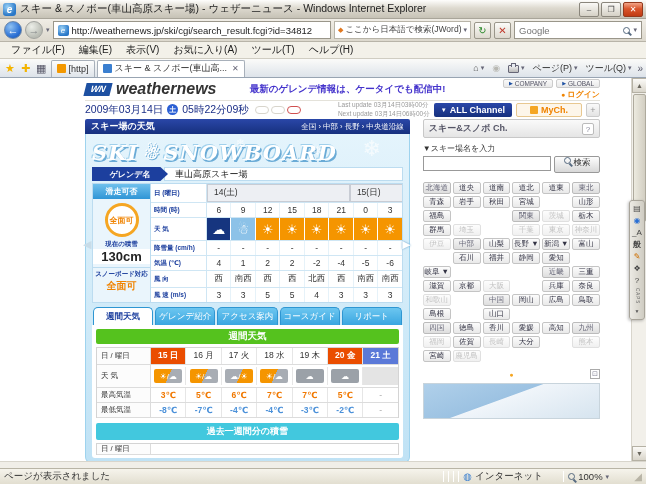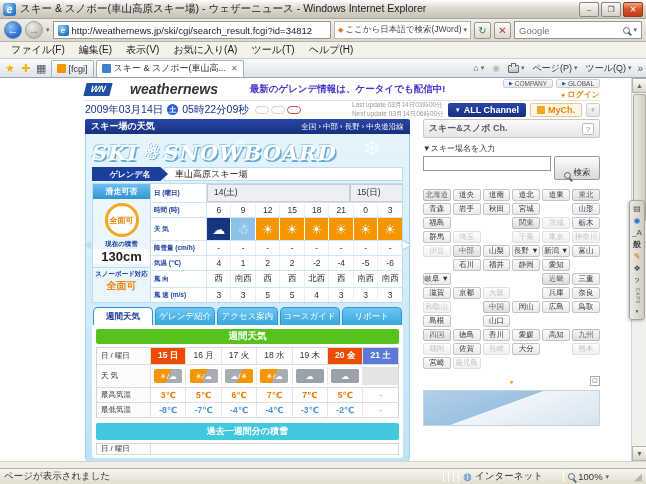--- a/index.html
+++ b/index.html
@@ -49,39 +49,39 @@
 
 .viewport{position:absolute;left:0;top:78px;width:646px;height:383px;background:#fff;overflow:hidden}
 .vscroll{position:absolute;right:0;top:0;width:15px;height:383px;background:#f2f0ea;border-left:1px solid #d8d5cc}
 .vs-btn{width:15px;height:15px;background:linear-gradient(#fbfaf7,#d9d5ca);border:1px solid #b5b1a4;font-size:7px;color:#6a675e;text-align:center;line-height:14px}
 .vs-down{position:absolute;bottom:0}
 .vs-thumb{position:absolute;top:16px;left:1px;width:13px;height:128px;background:linear-gradient(90deg,#eceadf,#d2cec2);border:1px solid #aeaa9d;border-radius:2px}
 .content{position:absolute;left:85px;top:0;width:515px}
 
 .site-header{height:22px;display:flex;align-items:center;position:relative}
 .wn-logo{width:26px;height:13px;background:#1d50a2;transform:skewX(-14deg);color:#fff;font-size:9px;font-weight:bold;font-style:italic;text-align:center;line-height:13px}
-.wn-text{font-size:14px;font-weight:bold;font-style:italic;color:#333;margin-left:19px}
+.wn-text{font-size:16px;font-weight:bold;font-style:italic;color:#333;margin-left:5px}
 .promo{position:absolute;left:140px;right:130px;text-align:center;color:#4433cc;font-weight:bold;font-size:9.5px;white-space:nowrap}
 .hdr-right{margin-left:auto;display:flex;flex-direction:column;align-items:flex-end;gap:1px}
 .cg-row{display:flex;gap:3px}
 .cg-btn{font-size:6.5px;color:#556;background:linear-gradient(#fafafa,#e8e8e8);border:1px solid #ccc;padding:0 5px;border-radius:2px;display:flex;align-items:center;gap:2px}
 .cg-arrow{color:#1d50a2;font-size:5px}
 .login{font-size:8px;font-weight:bold;color:#f08300;display:flex;align-items:center;gap:2px}
 .login-ico{color:#f08300;font-size:7px}
 
 .datebar{height:18px;display:flex;align-items:center;border-top:1px solid #e4e2da;gap:4px}
 .date-text{font-size:10.5px;font-weight:normal;color:#1b2f87;white-space:nowrap}
 .wk-circle{width:11px;height:11px;border-radius:50%;background:#2a5fd4;color:#fff;font-size:7px;text-align:center;line-height:11px;font-weight:bold}
 .badges{display:flex;gap:2px;margin-left:2px}
 .badge{width:14px;height:8px;border:1px solid #d8d5cc;border-radius:4px}
 .badge.red{border-color:#d05050}
 .updates{margin-left:auto;font-size:6.5px;color:#999;line-height:1.25;text-align:left;white-space:nowrap}
 .allch{background:linear-gradient(#2a47a8,#16307e);color:#fff;font-size:9px;font-weight:bold;padding:2px 7px;border-radius:2px;display:flex;align-items:center;gap:3px;white-space:nowrap}
 .allch-ico{font-size:6px}
-.mych{background:#fdf6ea;border:1px solid #e8c890;color:#f08300;font-size:9px;font-weight:bold;padding:1px 6px;border-radius:2px;display:flex;align-items:center;gap:3px}
+.mych{background:#fdf6ea;border:1px solid #e8c890;color:#f08300;font-size:9px;font-weight:bold;padding:1px 13px;border-radius:2px;display:flex;align-items:center;gap:3px}
 .mych-ico{width:8px;height:8px;background:#f5a623;border-radius:1px}
 .plus-btn{width:14px;height:14px;border:1px solid #ccc;background:linear-gradient(#fafafa,#e4e4e4);color:#999;font-size:9px;text-align:center;line-height:12px;border-radius:2px}
 
 .main-row{display:flex;gap:13px;margin-top:1px}
 .left-col{width:330px}
 .blue-bar{height:15px;background:linear-gradient(#2a47a8,#16307e);color:#fff;display:flex;justify-content:space-between;align-items:center;padding:0 6px;border-radius:2px 2px 0 0}
 .blue-bar .pt{font-size:9px;font-weight:bold}
 .blue-bar .bc{font-size:7.5px}
 .ski-panel{background:linear-gradient(#e4f4fc,#bfe2f5);border:1px solid #9ed3ee;border-top:0;border-radius:0 0 6px 6px;padding:3px 6px 4px;position:relative}
 .flake{position:absolute;color:#ffffff;opacity:.65;pointer-events:none}
@@ -136,21 +136,21 @@
 .lo-row .wk-cell{color:#4a90d9;font-weight:bold}
 .wk-cell.muted{color:#aaa !important;font-weight:normal !important}
 .cyan-bar{background:#42c8de;color:#fff;font-size:9px;font-weight:bold;text-align:center;padding:2px 6px;margin-top:5px;border-radius:2px}
 
 .sidebar{width:180px}
 .sb-header{display:flex;justify-content:space-between;align-items:center;background:linear-gradient(#fafafa,#e5e5e5);border:1px solid #c8c8c8;font-size:9px;font-weight:bold;color:#556;padding:2px 5px;border-radius:2px}
 .sb-help{width:12px;height:12px;border:1px solid #bbb;background:#fff;font-size:8px;color:#889;text-align:center;line-height:11px;border-radius:2px;font-weight:normal}
 .sb-search-label{font-size:8px;color:#333;margin:5px 0 2px}
 .sb-search-row{display:flex;gap:3px}
 .sb-input{flex:1;height:15px;border:1px solid #999;background:#fff;font-size:9px;padding:0 2px;outline:0}
-.sb-btn{width:46px;height:24px;background:linear-gradient(#fdfdfd,#d8d8d8);border:1px solid #999;border-radius:2px;font-size:8.5px;color:#333;display:flex;align-items:flex-end;justify-content:center;gap:3px}
+.sb-btn{width:46px;height:17px;background:linear-gradient(#fdfdfd,#d8d8d8);border:1px solid #999;border-radius:2px;font-size:8.5px;color:#333;display:flex;align-items:flex-start;justify-content:center;gap:3px}
 .sb-grid{display:grid;grid-template-columns:repeat(6,1fr);gap:2px;margin-top:9px}
 .sb-cell{height:12px;font-size:7.5px;display:flex;align-items:center;justify-content:center;border-radius:2px;white-space:nowrap;overflow:hidden}
 .sb-region{background:linear-gradient(#f5f5f5,#dedede);border:1px solid #bbb;color:#667}
 .sb-on{background:linear-gradient(#fcfcfc,#e9e9e9);border:1px solid #c4c4c4;color:#334}
 .sb-off{background:linear-gradient(#fdfdfd,#f0f0f0);border:1px solid #e0e0e0;color:#c2c2c2}
 .sb-blank{visibility:hidden}
 .sb-dotrow{display:flex;align-items:center;justify-content:center;position:relative;margin-top:7px;height:10px}
 .sb-dot{color:#f5a623;font-size:7px}
 .sb-expand{position:absolute;right:0;width:10px;height:10px;border:1px solid #aaa;color:#889;font-size:7px;line-height:8px;text-align:center;background:#fff}
 .sb-photo{margin-top:4px;height:36px;border:1px solid #c8d4dc;background:linear-gradient(160deg,#b0d0ea 0%,#9cc2e2 44%,#f0f5fa 45%,#d6e4ef 100%)}
@@ -214,21 +214,21 @@
     <span class="menu-item">ツール(T)</span>
     <span class="menu-item">ヘルプ(H)</span>
   </div>
 
 <div class="tabbar">
   <span class="tb-ico star">★</span>
   <span class="tb-ico star">✚</span>
   <span class="tb-ico">▦</span>
   <span class="tab">
     <span class="favicon fav-mixi"></span>
-    <span class="tab-label">[fcgi]</span>
+    <span class="tab-label">[http]</span>
   </span>
   <span class="tab active">
     <span class="favicon fav-page"></span>
     <span class="tab-label">スキー &amp; スノボー(車山高...</span>
     <span class="tab-close">✕</span>
   </span>
   <span class="tb-right">
     <span class="tb-btn">
         <span>⌂</span>
         <span class="nav-dd">▾</span>

